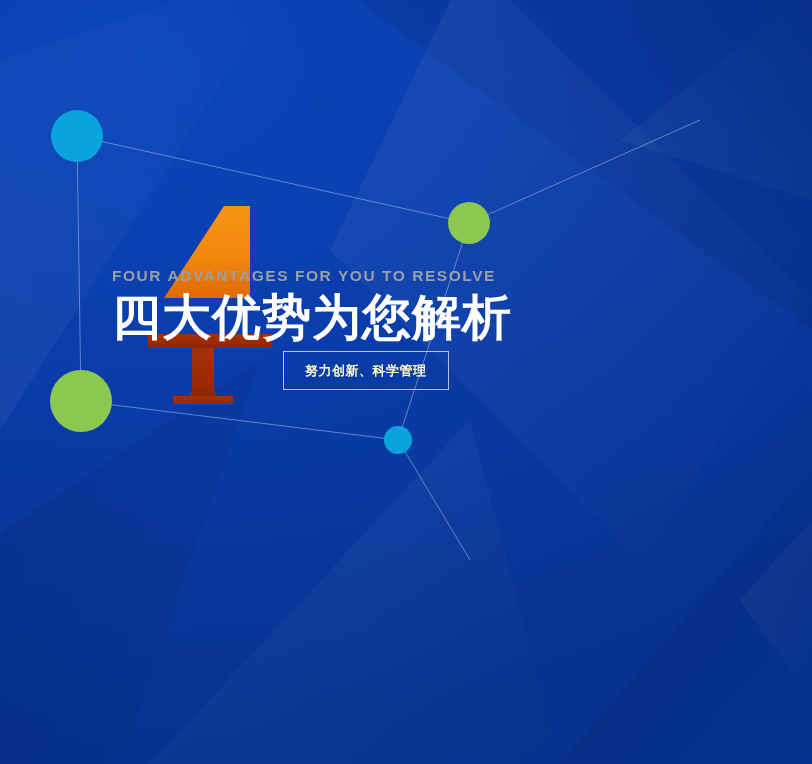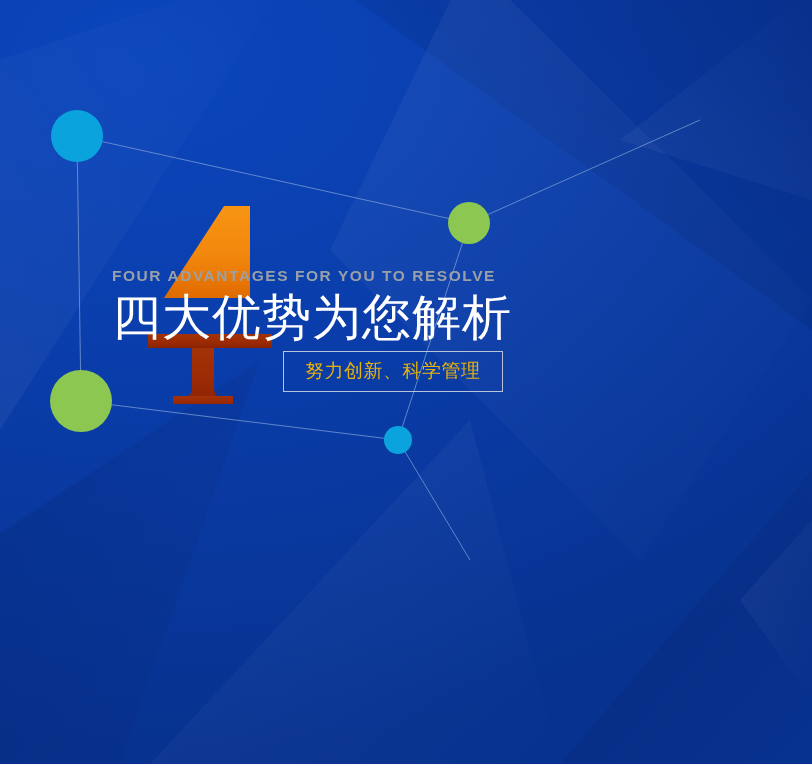--- a/index.html
+++ b/index.html
@@ -82,39 +82,39 @@
     font-size: 15.5px;
     font-weight: bold;
     letter-spacing: 1.55px;
     line-height: 1;
     margin: 0 0 8px 0;
     white-space: nowrap;
   }
   .headline {
     color: #ffffff;
     font-size: 49px;
-    font-weight: normal;
+    font-weight: bold;
     letter-spacing: 1px;
     line-height: 1.04;
     margin: 0;
     white-space: nowrap;
   }
 
   .tagline-box {
     position: absolute;
     left: 283px;
     top: 351px;
     padding: 9px 21px 10px 21px;
     border: 1px solid #b9c4d8;
     background: transparent;
   }
   .tagline-text {
-    color: #eab308;
-    font-size: 19px;
-    font-weight: normal;
+    color: #fef9c3;
+    font-size: 13px;
+    font-weight: bold;
     letter-spacing: 0.5px;
     line-height: 1;
     white-space: nowrap;
   }
 </style>
 </head>
 <body>
 
 <div id="banner">
 

